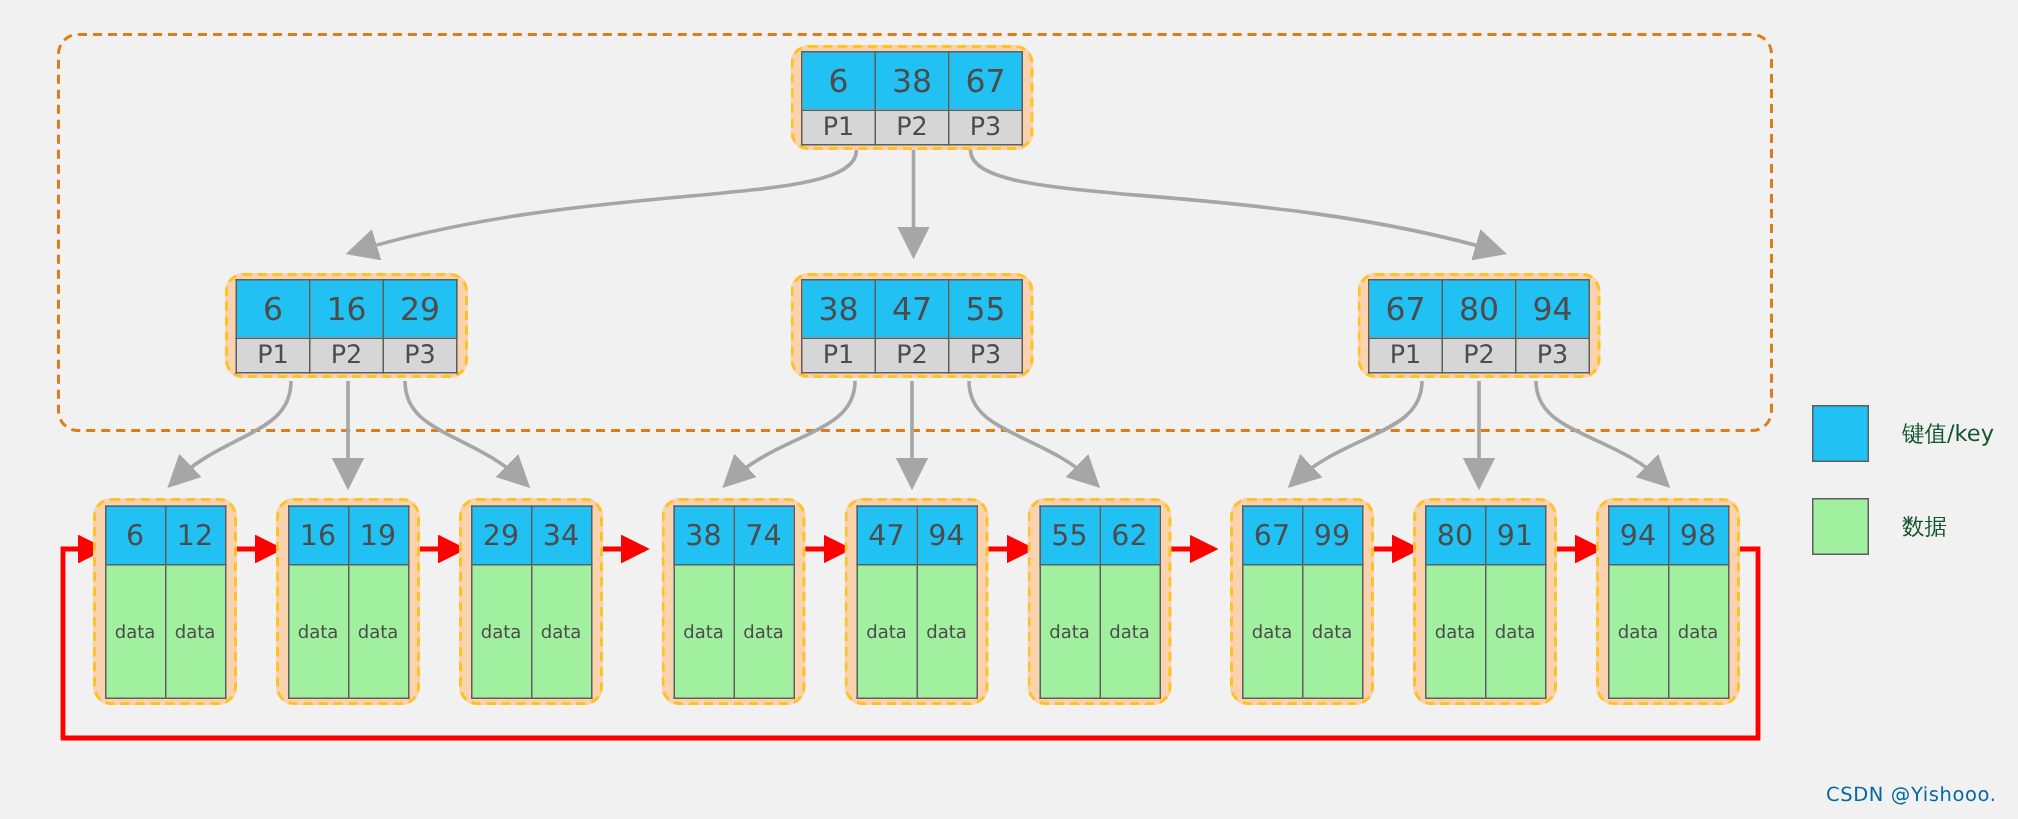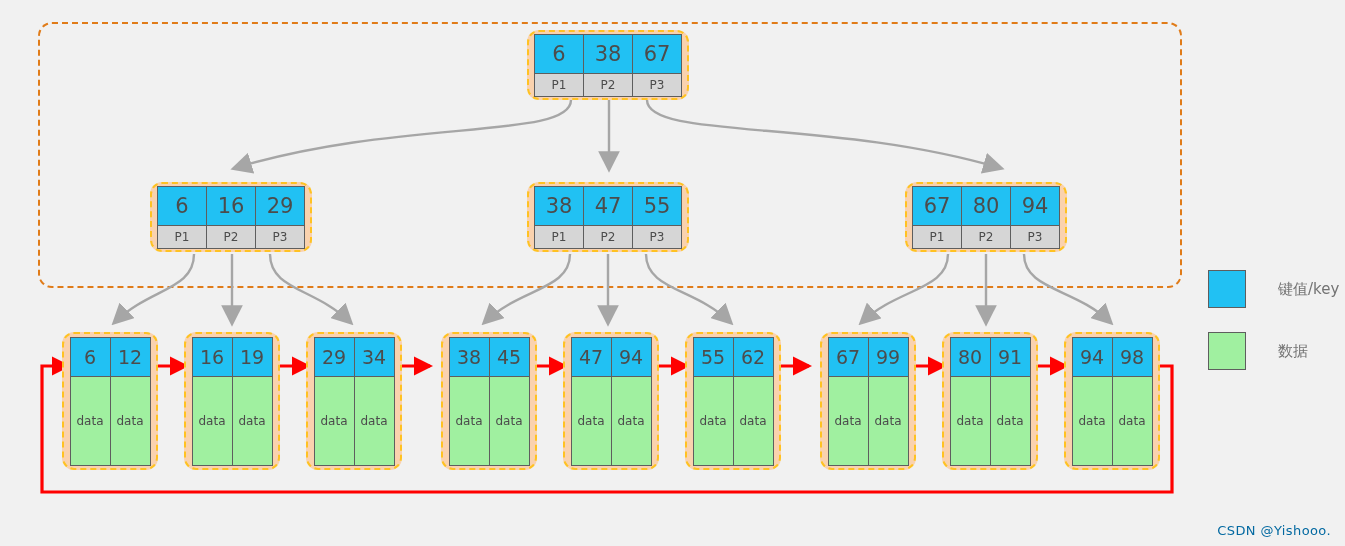--- a/index.html
+++ b/index.html
@@ -38,40 +38,40 @@
     table-layout:fixed;
   }
   .node td{
     border:1.6px solid #5E5E5E;
     text-align:center;
     vertical-align:middle;
     color:#4C4C4C;
     padding:0;
   }
   .key-cell{background:#21C1F3;font-size:21px;}
-  .ptr-cell{background:#D6D6D6;font-size:12px;}
+  .ptr-cell{background:#D6D6D6;font-size:17px;}
   .data-cell{background:#A0F0A0;font-size:12px;}
 
   
   .internal .key-cell{width:48px;height:38px;}
   .internal .ptr-cell{width:48px;height:22px;}
 
   
   .leaf .key-cell{width:39px;height:38px;font-size:19px;}
   .leaf .data-cell{width:39px;height:88px;margin-top:14px;}
 
   
   .legend{position:absolute;left:1208px;top:268px;}
   .legend-row{display:flex;align-items:center;margin-bottom:20px;height:42px;}
   .swatch{width:38px;height:38px;box-sizing:border-box;flex:0 0 auto;}
   .sw-key{background:#21C1F3;border:1.6px solid #5E5E5E;}
   .sw-data{background:#A0F0A0;border:1.6px solid #5E5E5E;}
   .sw-ptr{background:#D6D6D6;border:1.6px solid #5E5E5E;}
   .sw-page{background:#FAD2AE;border:2px dashed #FFC222;border-radius:8px;}
-  .legend-label{margin-left:32px;font-size:15px;color:#737373;white-space:nowrap;}
+  .legend-label{margin-left:22px;font-size:15px;color:#14532d;white-space:nowrap;}
 
   
   .watermark{
     position:absolute;right:14px;bottom:8px;
     font-size:13px;color:#0369a1;letter-spacing:.4px;
   }
 </style>
 </head>
 <body>
 
@@ -238,21 +238,21 @@
       </tr>
     </tbody>
       </table>
   </div>
 
   <div class="page" style="left:441px;top:332px;width:96px;height:138px;">
     <table class="node leaf">
       <tbody>
           <tr>
         <td class="key-cell">38</td>
-        <td class="key-cell">45</td>
+        <td class="key-cell">74</td>
       </tr>
       <tr>
         <td class="data-cell">data</td>
         <td class="data-cell">data</td>
       </tr>
     </tbody>
       </table>
   </div>
 
   <div class="page" style="left:563px;top:332px;width:96px;height:138px;">

